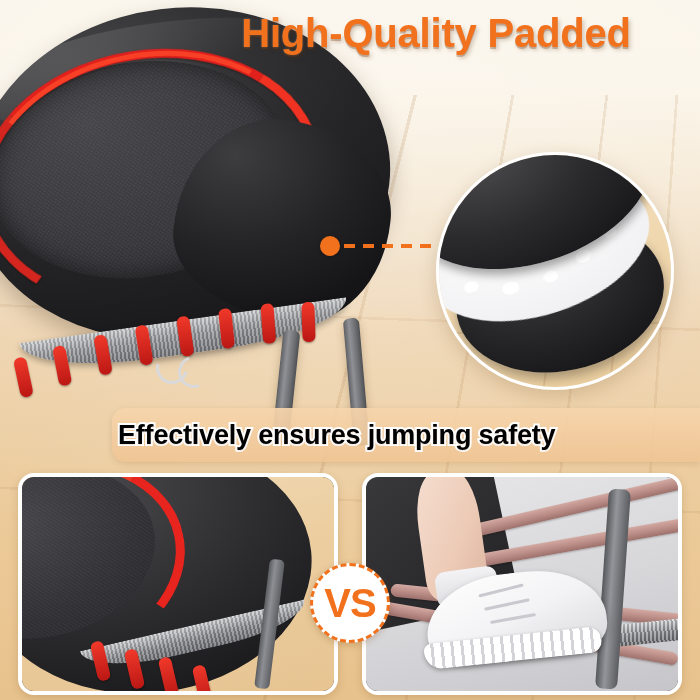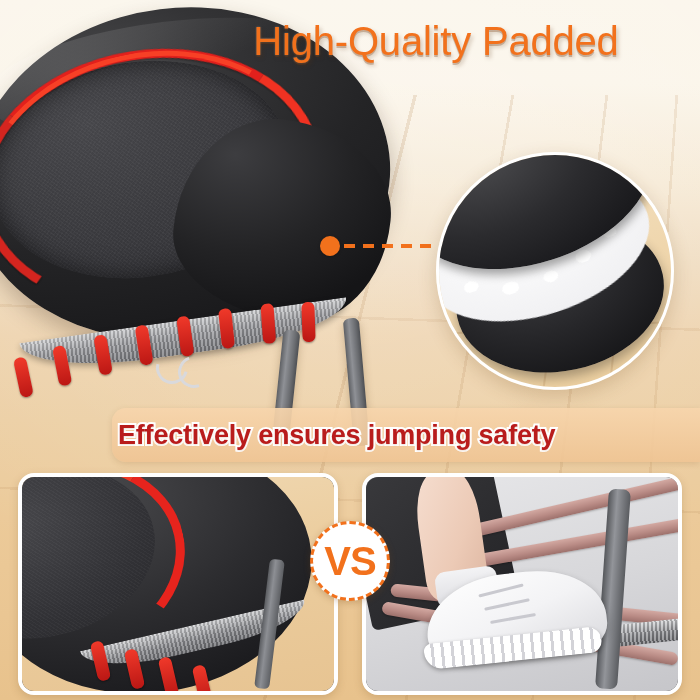--- a/index.html
+++ b/index.html
@@ -160,24 +160,24 @@
     width: 26px; height: 26px;
     border: 3px solid #d9d9dc;
     border-top-color: transparent; border-right-color: transparent;
     border-radius: 50%;
     transform: rotate(-30deg);
   }
 
   
   .headline {
     position: absolute;
-    left: 178px; top: 20px;
+    left: 178px; top: 12px;
     width: 516px;
     text-align: center;
-    font-weight: 400;
+    font-weight: 700;
     font-size: 40px;
     line-height: 1.07;
     letter-spacing: -0.2px;
     color: #f2711c;
     text-shadow:
       0 2px 0 rgba(120,60,15,0.30),
       2px 3px 4px rgba(90,45,10,0.26),
       0 0 2px rgba(255,255,255,0.35);
   }
   .headline .l2 { display: block; }
@@ -262,21 +262,21 @@
     box-shadow: 0 2px 6px rgba(140,90,40,0.18);
   }
   .banner-text {
     position: absolute;
     left: 118px; top: 414px;
     width: 560px; height: 42px;
     display: flex; align-items: center;
     font-weight: 800;
     font-size: 27px;
     letter-spacing: -0.2px;
-    color: #b91c1c;
+    color: #000000;
     -webkit-text-stroke: 4px #ffffff;
     paint-order: stroke fill;
     text-shadow: 0 1px 2px rgba(150,80,20,0.18);
   }
 
   
   .panel {
     position: absolute;
     top: 473px;
     height: 214px;
@@ -411,21 +411,21 @@
   .lace {
     position: absolute;
     width: 46px; height: 3px;
     background: #c9c9cf;
     border-radius: 2px;
   }
 
   
   .vs-badge {
     position: absolute;
-    left: 310px; top: 521px;
+    left: 310px; top: 563px;
     width: 80px; height: 80px;
   }
   .vs-disc {
     position: absolute; inset: 0;
     border-radius: 50%;
     background: #ffffff;
     border: 3px dashed #f2711c;
     box-shadow: 0 2px 7px rgba(120,70,20,.28);
   }
   .vs-text {

